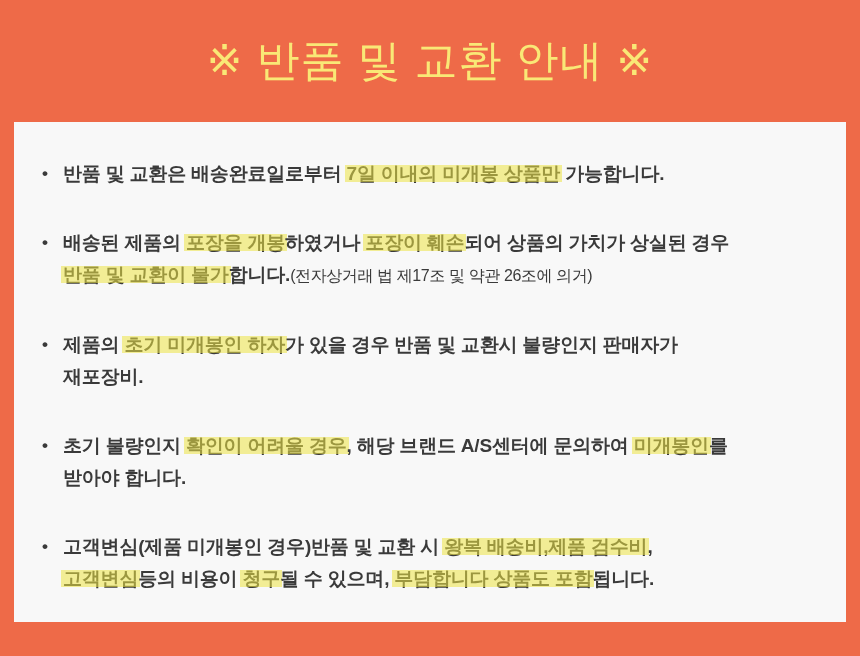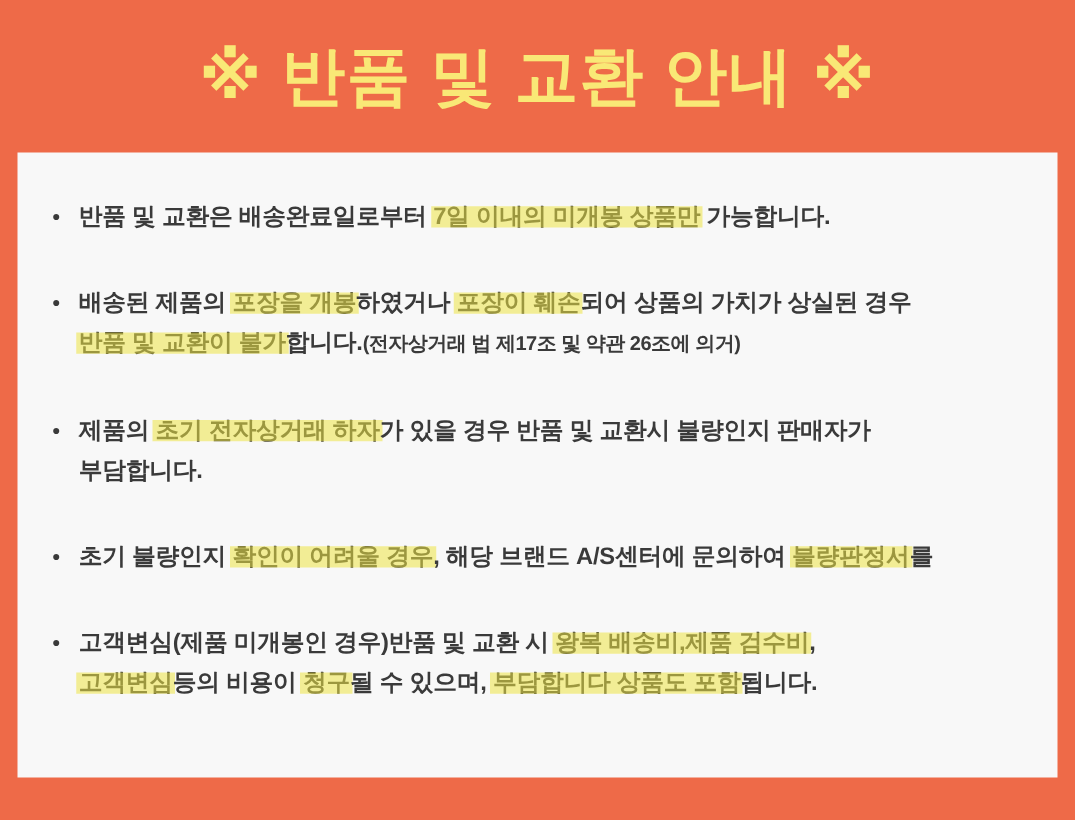--- a/index.html
+++ b/index.html
@@ -18,22 +18,22 @@
     position: absolute;
     left: 0; top: 0;
     width: 860px;
     height: 122px;
     display: flex;
     align-items: center;
     justify-content: center;
   }
   .title-text {
     color: #F9E876;
-    font-size: 51px;
-    font-weight: bold;
+    font-size: 43px;
+    font-weight: normal;
     letter-spacing: 1px;
     white-space: nowrap;
   }
   .panel {
     position: absolute;
     left: 14px;
     right: 14px;
     top: 122px;
     bottom: 34px;
     background: #F8F8F8;
@@ -72,21 +72,21 @@
     left: -2px;
     right: -2px;
     top: 2px;
     height: 17px;
     background: rgba(237, 228, 68, 0.55);
     z-index: 1;
     pointer-events: none;
   }
   .seg.small {
     font-size: 16px;
-    font-weight: bold;
+    font-weight: normal;
     letter-spacing: -0.4px;
   }
 </style>
 </head>
 <body>
 
 <div class="title-bar">
   <div class="title-text">※ 반품 및 교환 안내 ※</div>
 </div>
 
@@ -95,24 +95,24 @@
       <li class="notice-item">
         <span class="bullet-dot">•</span>
         <span class="notice-text"><span class="seg">반품 및 교환은 배송완료일로부터 </span><span class="seg hl">7일 이내의 미개봉 상품만</span><span class="seg"> 가능합니다.</span></span>
       </li>
       <li class="notice-item">
         <span class="bullet-dot">•</span>
         <span class="notice-text"><span class="seg">배송된 제품의 </span><span class="seg hl">포장을 개봉</span><span class="seg">하였거나 </span><span class="seg hl">포장이 훼손</span><span class="seg">되어 상품의 가치가 상실된 경우</span><br><span class="seg hl">반품 및 교환이 불가</span><span class="seg">합니다.</span><span class="seg small">(전자상거래 법 제17조 및 약관 26조에 의거)</span></span>
       </li>
       <li class="notice-item">
         <span class="bullet-dot">•</span>
-        <span class="notice-text"><span class="seg">제품의 </span><span class="seg hl">초기 전자상거래 하자</span><span class="seg">가 있을 경우 반품 및 교환시 불량인지 판매자가</span><br><span class="seg">부담합니다.</span></span>
+        <span class="notice-text"><span class="seg">제품의 </span><span class="seg hl">초기 미개봉인 하자</span><span class="seg">가 있을 경우 반품 및 교환시 불량인지 판매자가</span><br><span class="seg">재포장비.</span></span>
       </li>
       <li class="notice-item">
         <span class="bullet-dot">•</span>
-        <span class="notice-text"><span class="seg">초기 불량인지 </span><span class="seg hl">확인이 어려울 경우</span><span class="seg">, 해당 브랜드 A/S센터에 문의하여 </span><span class="seg hl">불량판정서</span><span class="seg">를</span><br></span>
+        <span class="notice-text"><span class="seg">초기 불량인지 </span><span class="seg hl">확인이 어려울 경우</span><span class="seg">, 해당 브랜드 A/S센터에 문의하여 </span><span class="seg hl">미개봉인</span><span class="seg">를</span><br><span class="seg">받아야 합니다.</span></span>
       </li>
       <li class="notice-item">
         <span class="bullet-dot">•</span>
         <span class="notice-text"><span class="seg">고객변심(제품 미개봉인 경우)반품 및 교환 시 </span><span class="seg hl">왕복 배송비,제품 검수비</span><span class="seg">,</span><br><span class="seg hl">고객변심</span><span class="seg">등의 비용이 </span><span class="seg hl">청구</span><span class="seg">될 수 있으며, </span><span class="seg hl">부담합니다 상품도 포함</span><span class="seg">됩니다.</span></span>
       </li>
     </ul>
 </div>
 
 </body></html>

